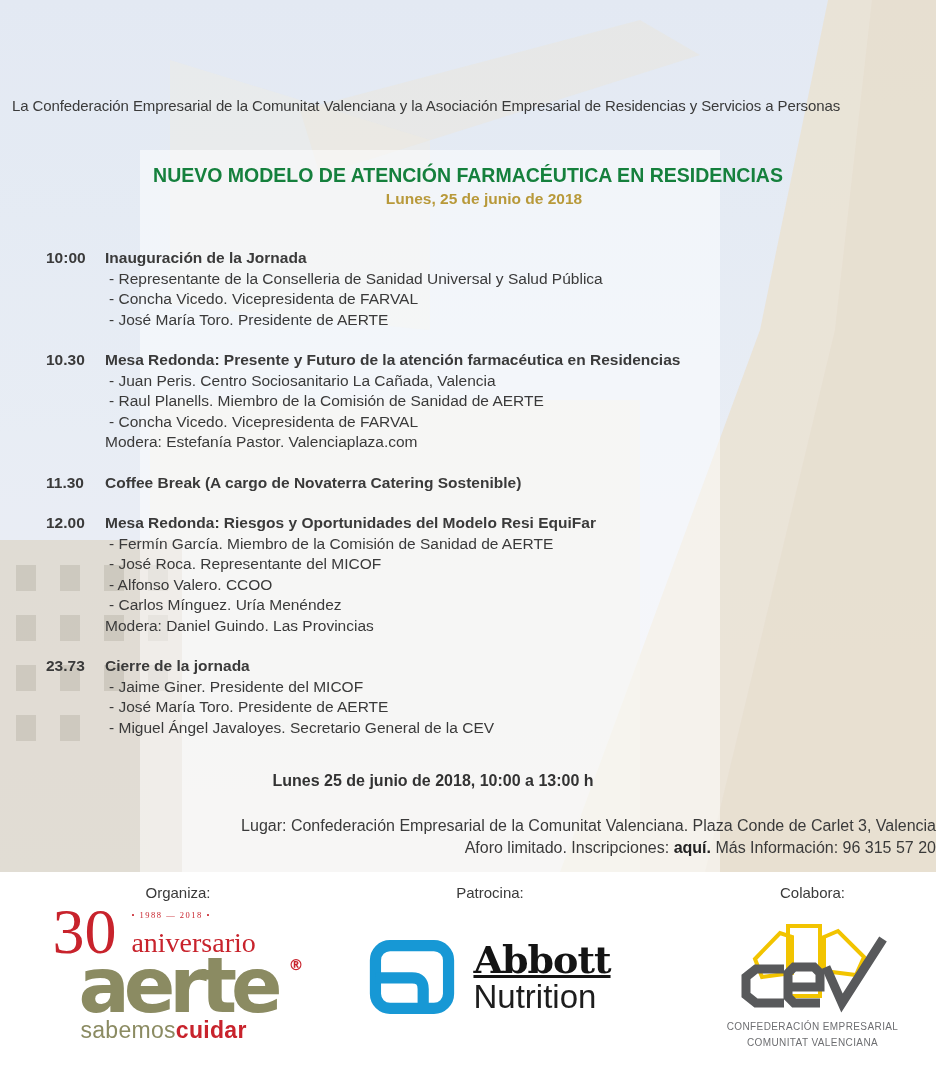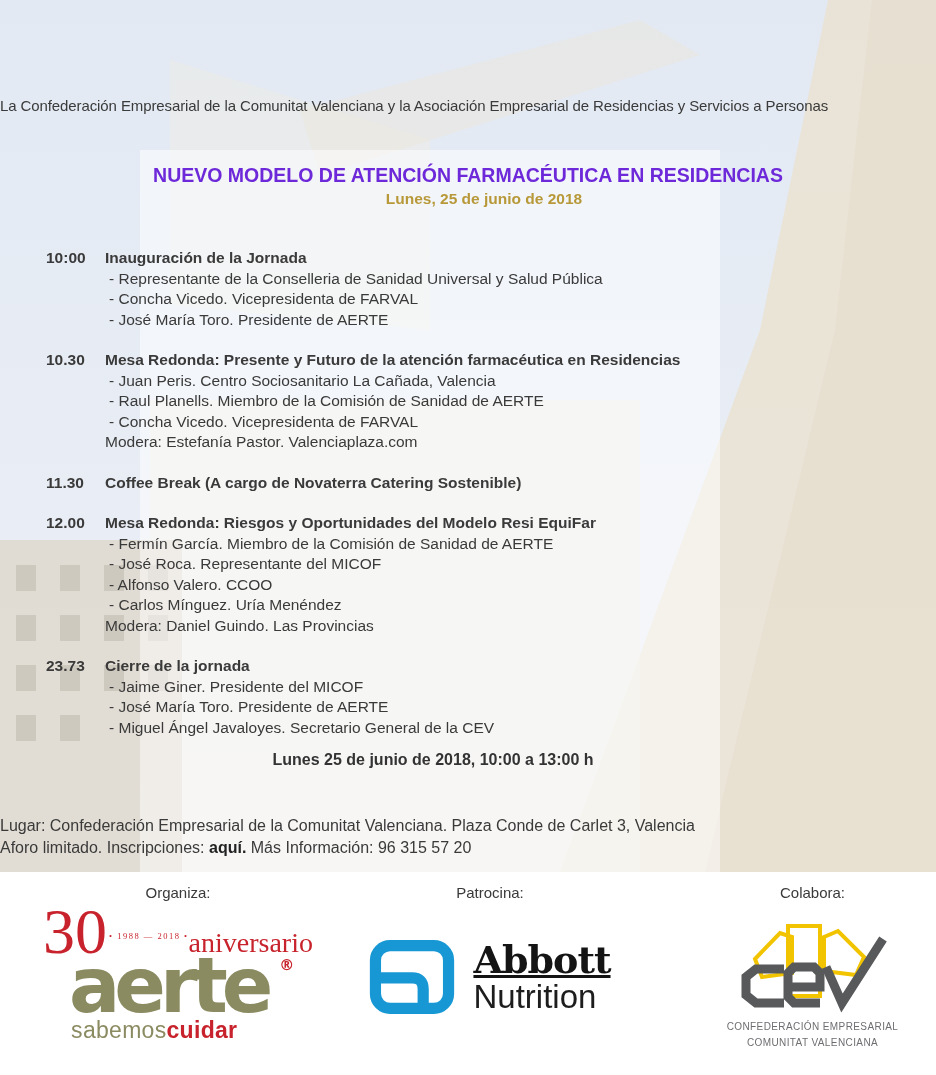--- a/index.html
+++ b/index.html
@@ -1,55 +1,55 @@
 <!DOCTYPE html>
 <html><head>
 <meta charset="utf-8">
 <style>
   html,body{margin:0;padding:0;background:#ffffff;}
   body{font-family:"Liberation Sans", sans-serif;}
   .poster{position:relative;width:936px;height:1075px;overflow:hidden;background:#fff;}
   .bg{position:absolute;left:0;top:0;width:936px;height:872px;}
 
   
-  .intro{position:absolute;top:93px;left:0;width:800px;
+  .intro{position:absolute;top:93px;left:12px;width:800px;
          font-size:15px;line-height:25px;color:#3a3a3a;letter-spacing:-0.1px;}
   .intro div{white-space:nowrap;}
   .event-title{position:absolute;top:164px;left:0;width:936px;text-align:center;
-         font-size:19.5px;font-weight:bold;color:#6d28d9;white-space:nowrap;}
+         font-size:19.5px;font-weight:bold;color:#15803d;white-space:nowrap;}
   .event-subtitle{position:absolute;top:190px;left:16px;width:936px;text-align:center;
          font-size:15.5px;font-weight:bold;color:#B8993A;}
 
   .schedule{position:absolute;left:46px;top:248px;width:860px;
          font-size:15.5px;line-height:20.5px;color:#3a3a3a;}
   .block{display:grid;grid-template-columns:59px 1fr;margin-bottom:20px;}
   .time{font-weight:bold;}
   .stitle{font-weight:bold;}
   .stitle .suffix{font-weight:bold;}
   .item{padding-left:4px;}
   .moderator{padding-left:0;}
 
-  .f-datetime{position:absolute;top:751px;left:0;width:866px;text-align:center;
+  .f-datetime{position:absolute;top:772px;left:0;width:866px;text-align:center;
          font-weight:bold;font-size:16px;color:#333;}
-  .f-block{position:absolute;top:815px;left:0;width:936px;text-align:left;
+  .f-block{position:absolute;top:815px;left:0;width:936px;text-align:right;
          font-size:16px;line-height:21.5px;color:#3a3a3a;}
   .link-aqui{font-weight:bold;color:#222;cursor:pointer;}
 
   
   .band{position:absolute;left:0;top:872px;width:760px;height:203px;background:#ffffff;}
   .sp-label{font-size:15px;color:#3a3a3a;}
   .org-col{position:absolute;left:28px;top:12px;width:300px;text-align:center;}
   .pat-col{position:absolute;left:330px;top:12px;width:320px;text-align:center;}
   .col-col{position:absolute;left:695px;top:12px;width:235px;text-align:center;}
 
   
   .aerte{display:inline-block;text-align:left;margin-top:8px;}
   .aerte-top{display:flex;align-items:flex-end;}
   .a30{font-family:"Liberation Serif", serif;font-size:64px;line-height:0.72;color:#C8232C;}
-  .aniv-stack{display:flex;margin-left:2px;}
+  .aniv-stack{display:flex;flex-direction:column;margin-left:15px;gap:11px;}
   .years{font-family:"Liberation Serif", serif;font-size:8.5px;color:#C8232C;letter-spacing:1.5px;}
   .aniversario{font-family:"Liberation Serif", serif;font-size:28px;color:#C8232C;line-height:0.85;}
   .aerte-word{font-family:"DejaVu Sans", sans-serif;font-weight:bold;font-size:76px;
         color:#8B8B62;letter-spacing:-6px;line-height:0.82;margin-left:26px;margin-top:0;}
   .reg{font-size:15px;color:#C8232C;letter-spacing:0;vertical-align:42px;margin-left:12px;}
   .aerte-tag{font-size:23px;margin-left:28px;margin-top:0;letter-spacing:0.3px;}
   .tag-s{color:#8B8B62;}
   .tag-c{color:#C8232C;font-weight:bold;}
 
   

